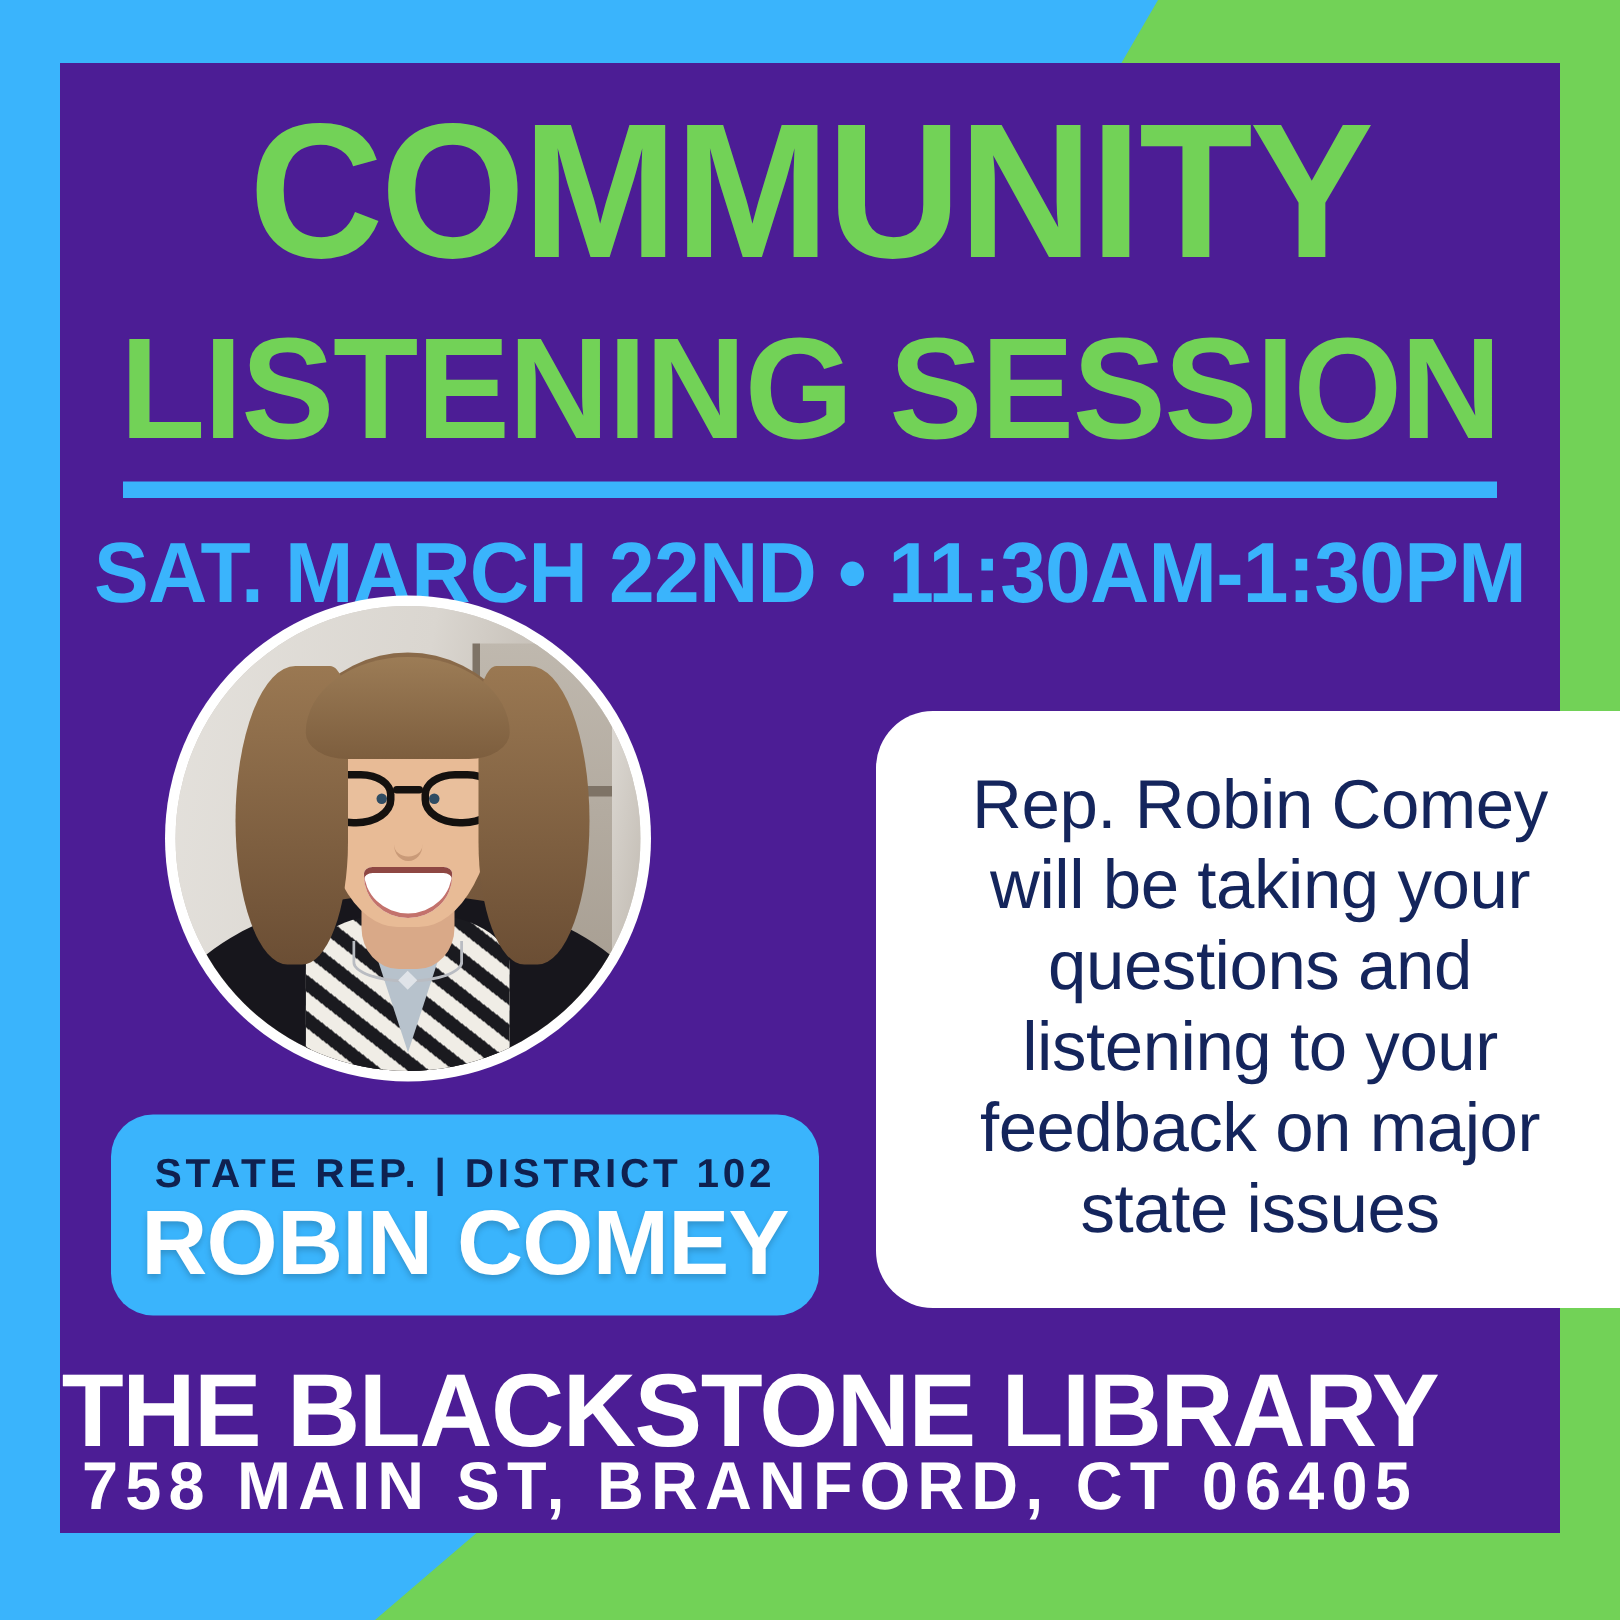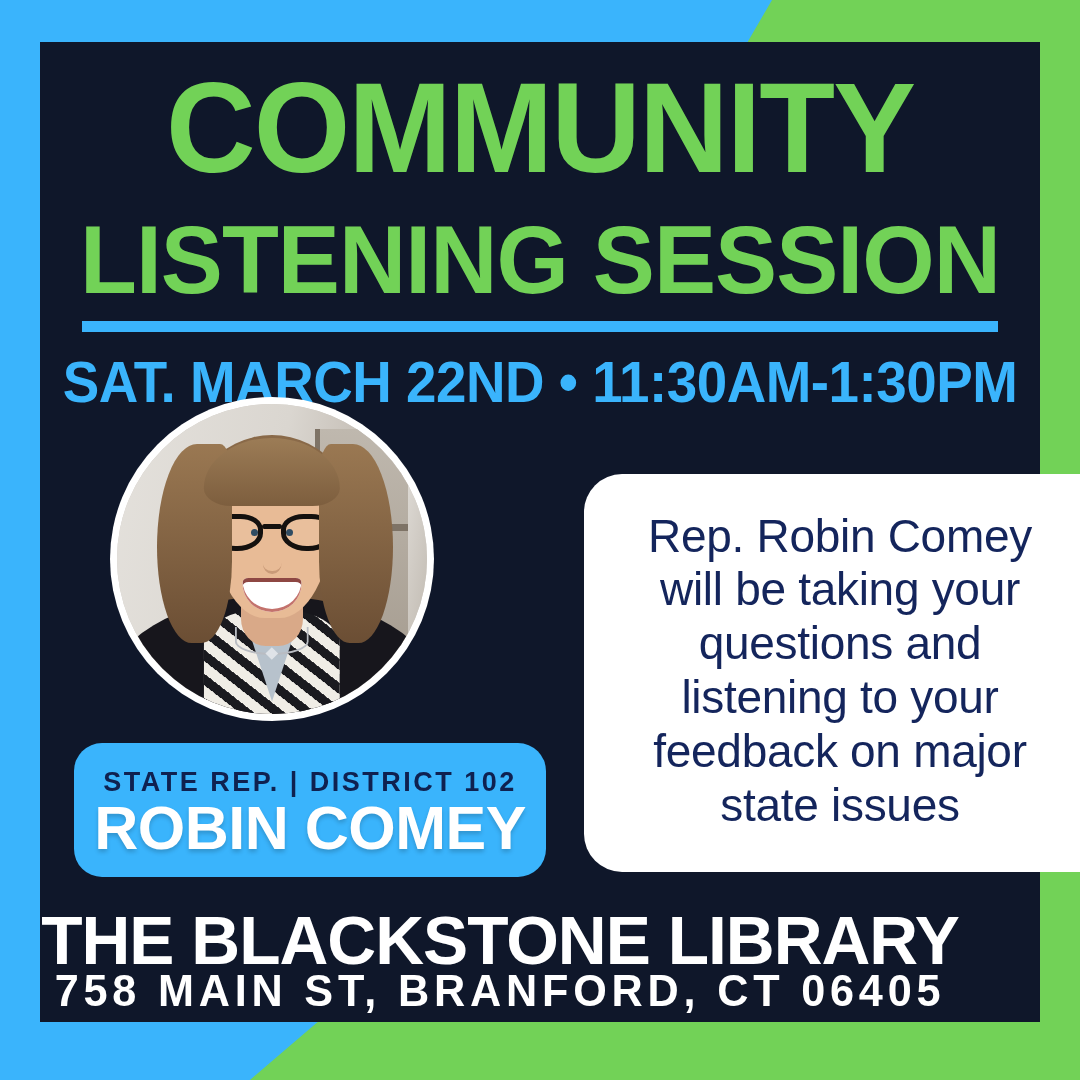--- a/index.html
+++ b/index.html
@@ -35,21 +35,21 @@
     width:830px; height:60px;
     background:#72D257;
     clip-path:polygon(70px 0, 830px 0, 830px 60px, 0 60px);
   }
 
   
   .panel {
     position:absolute;
     left:40px; top:42px;
     width:1000px; height:980px;
-    background:#0f172a;
+    background:#4c1d95;
   }
 
   
   .title-1 {
     position:absolute; left:0; top:22px; width:1000px;
     text-align:center;
     color:#72D257;
     font-weight:bold;
     font-size:128px;
     line-height:1;

